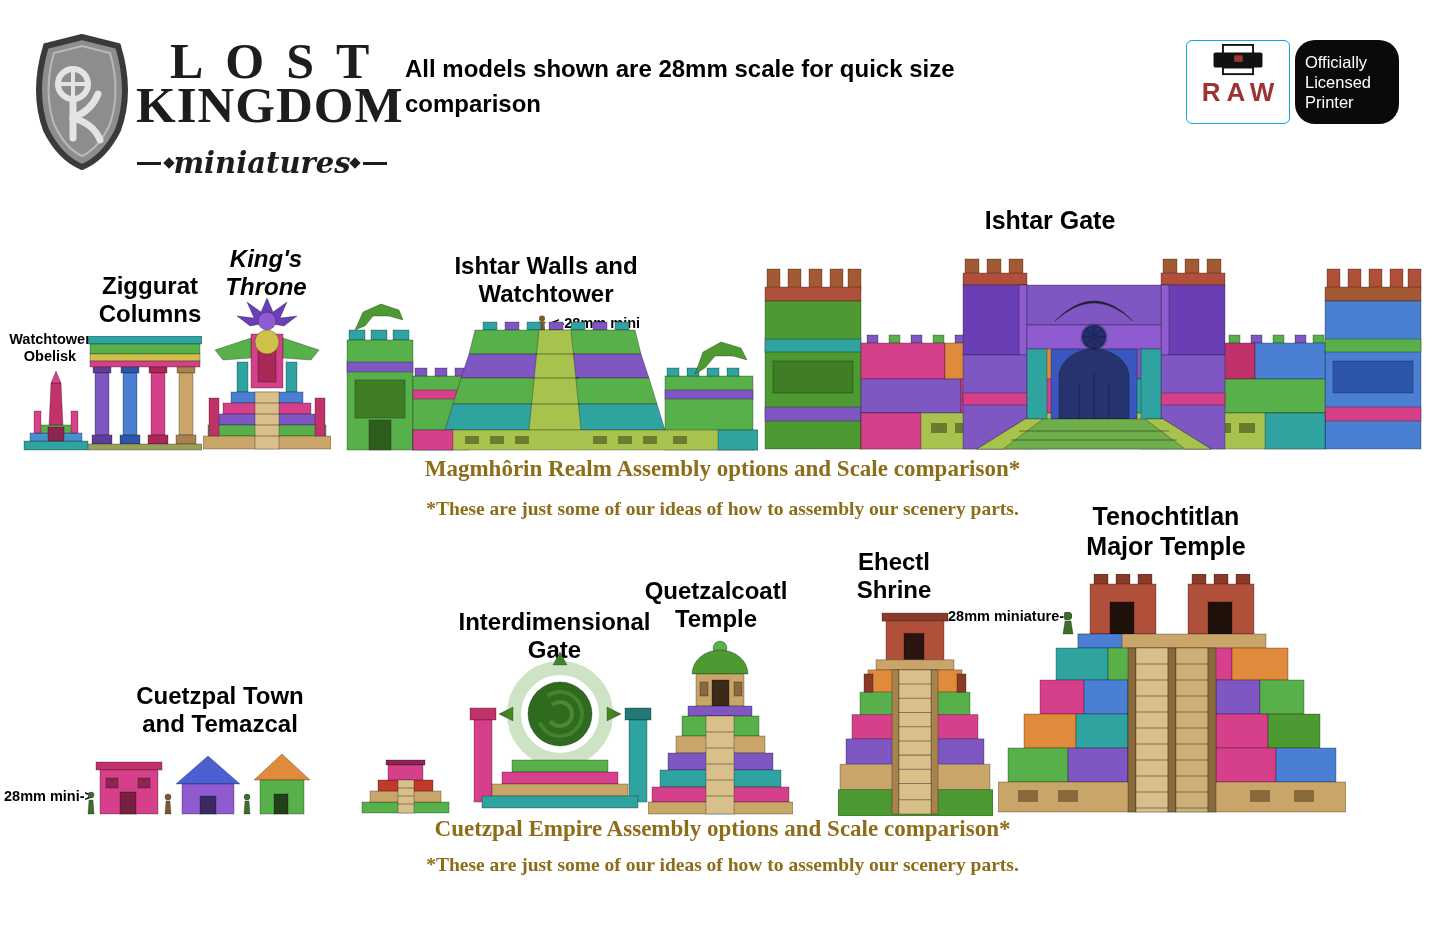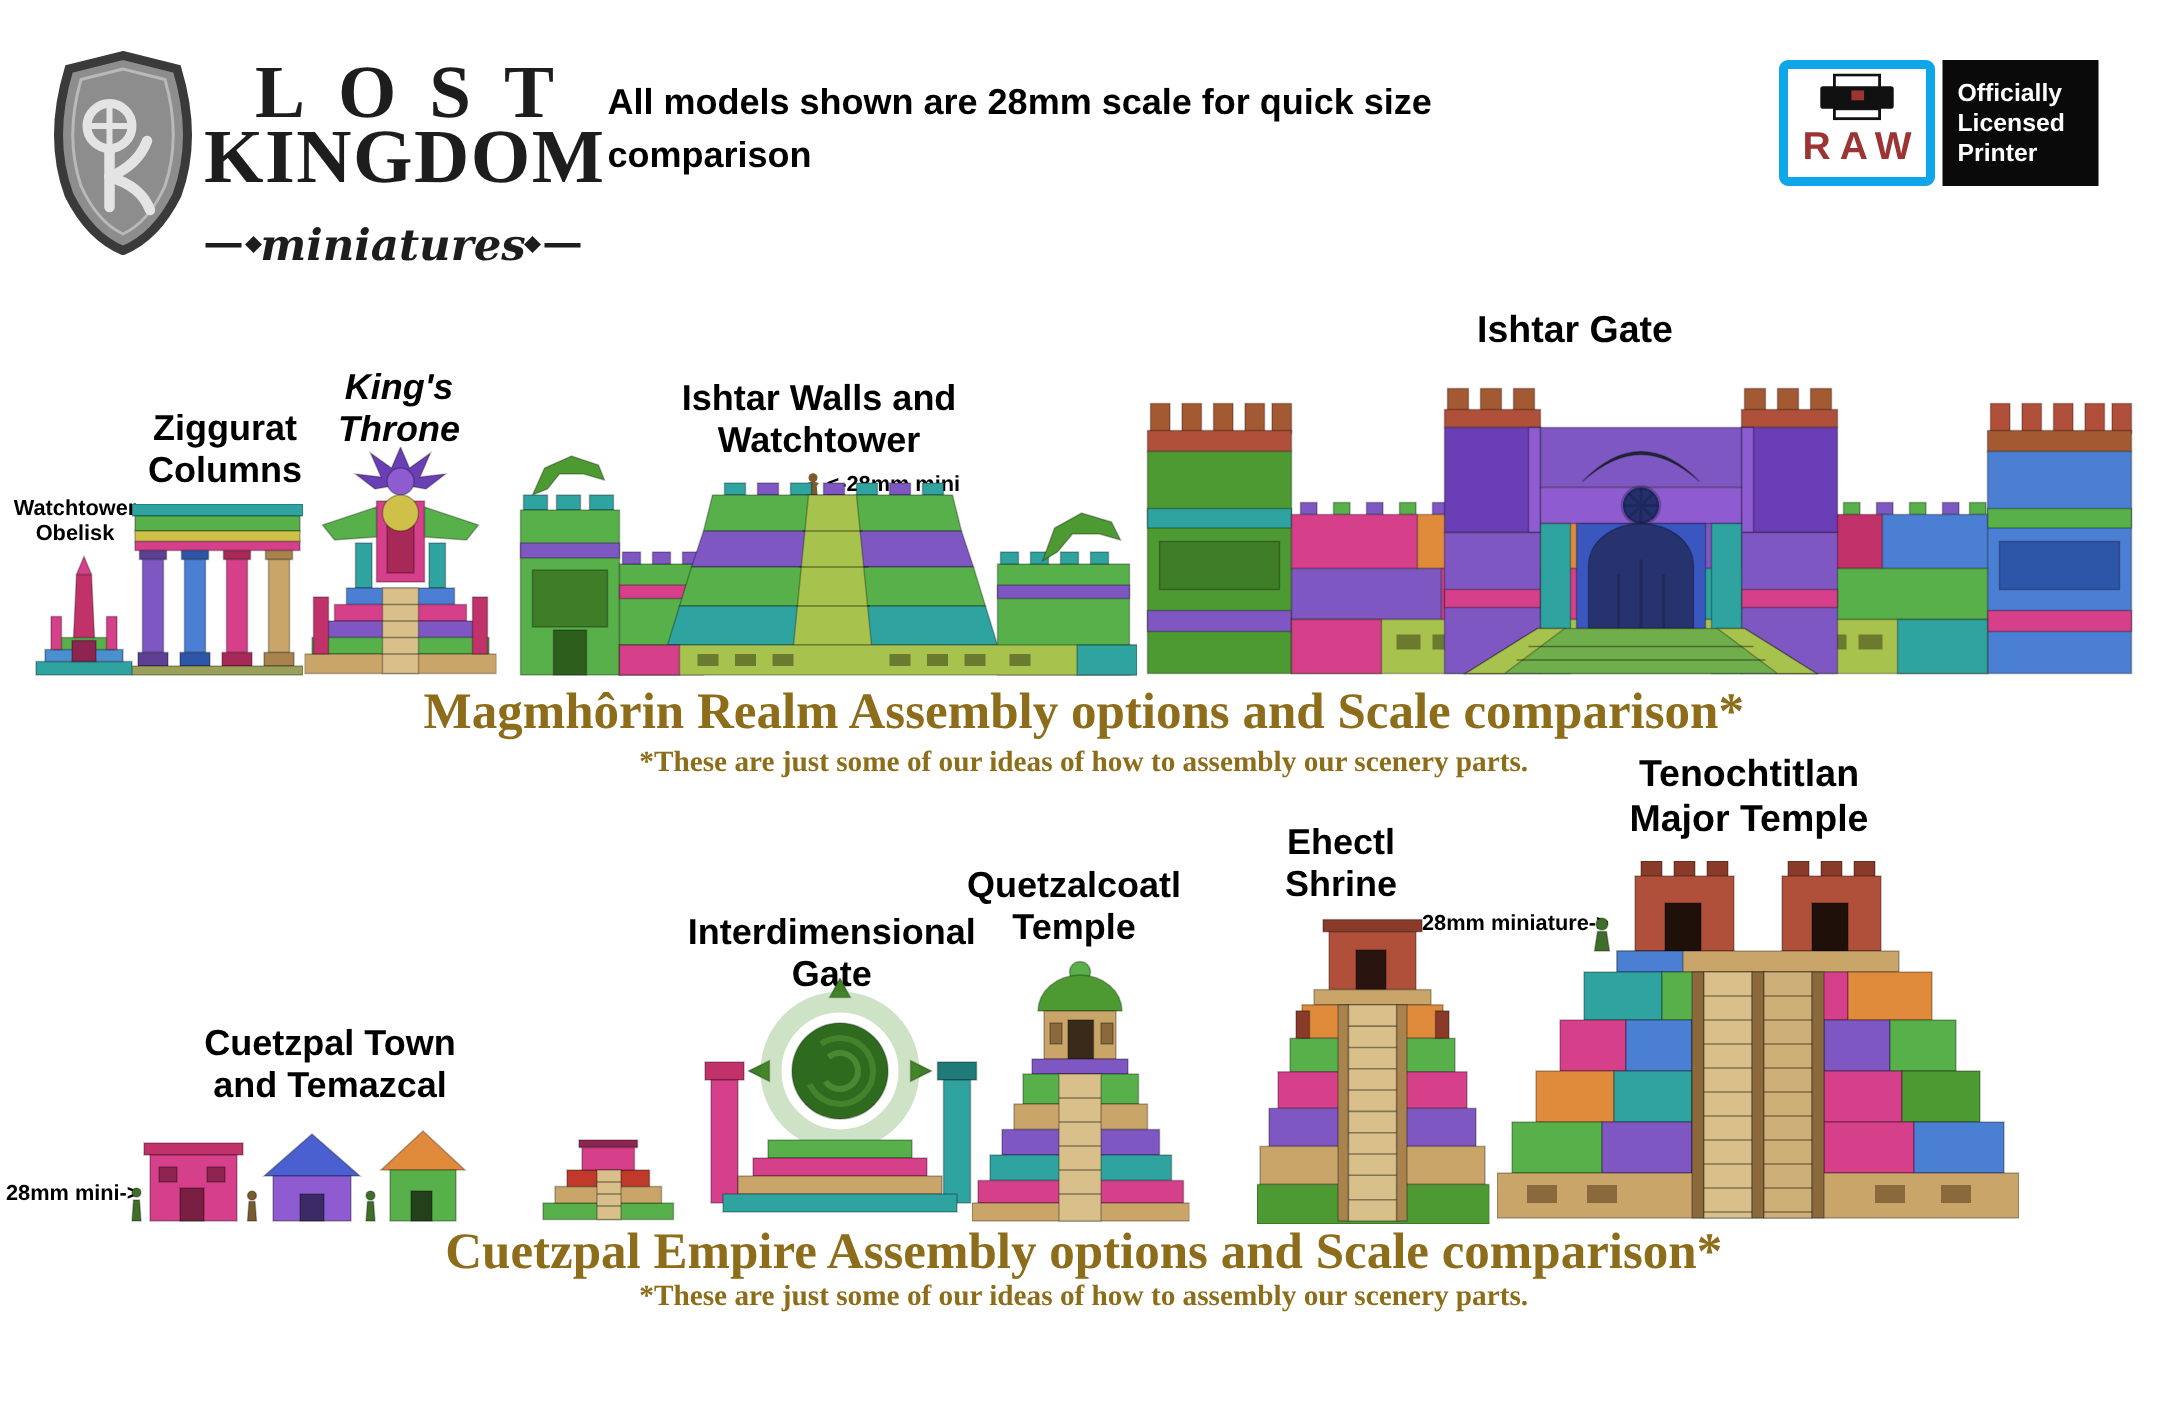--- a/index.html
+++ b/index.html
@@ -16,31 +16,31 @@
   .logo-sub .word { font-family:"DejaVu Serif",serif; font-style:italic; font-weight:700; font-size:29px; }
   .flourish { display:inline-flex; align-items:center; gap:4px; }
   .flourish .line { width:24px; height:3px; background:var(--logo-ink,#1d1d1d); }
   .flourish .diamond { width:8px; height:8px; background:var(--logo-ink,#1d1d1d); transform:rotate(45deg); }
 
   
   .scale-note { position:absolute; left:405px; top:52px; width:612px; font-size:24px; font-weight:700; line-height:1.45; color:var(--label-text,#000); }
 
   
   .raw-badge { position:absolute; left:1186px; top:40px; display:flex; gap:5px; }
-  .raw-left { width:104px; height:84px; background:#fff; border:6px solid #0ea5e9; border-radius:6px; display:flex; flex-direction:column; align-items:center; }
+  .raw-left { width:104px; height:84px; background:#fff; border:1px solid #0ea5e9; border-radius:6px; display:flex; flex-direction:column; align-items:center; }
   .raw-printer { width:60px; height:32px; margin-top:3px; }
   .raw-word { font-size:26px; font-weight:700; letter-spacing:6px; color:var(--raw-red,#9c3434); margin-top:1px; padding-left:6px; }
-  .raw-right { width:104px; height:84px; background:var(--badge-bg,#0a0a0a); color:var(--badge-fg,#fff); font-size:16.5px; font-weight:700; line-height:1.22; display:flex; align-items:center; padding-left:10px; }
+  .raw-right { width:104px; height:84px; background:var(--badge-bg,#0a0a0a); color:var(--badge-fg,#fff); font-size:16.5px; font-weight:400; line-height:1.22; display:flex; align-items:center; padding-left:10px;border-radius:20px; }
 
   
   .label { position:absolute; font-weight:700; text-align:center; line-height:1.18; color:var(--label-text,#000); }
   .anno { position:absolute; font-size:14.5px; font-weight:700; color:var(--label-text,#000); white-space:nowrap; display:flex; align-items:flex-start; gap:3px; }
   .anno svg { flex:0 0 auto; }
   .caption { position:absolute; left:0; width:1445px; text-align:center; font-family:"Liberation Serif",serif; font-weight:700; color:var(--caption-text,#8d6d1a); }
-  .cap-main { font-size:34px; }
+  .cap-main { font-size:23px; }
   .cap-sub { font-size:19.5px; }
 
   
   .model { position:absolute; }
   .model svg { display:block; width:100%; height:100%; }
 </style>
 </head>
 <body>
 
 <div class="canvas">

